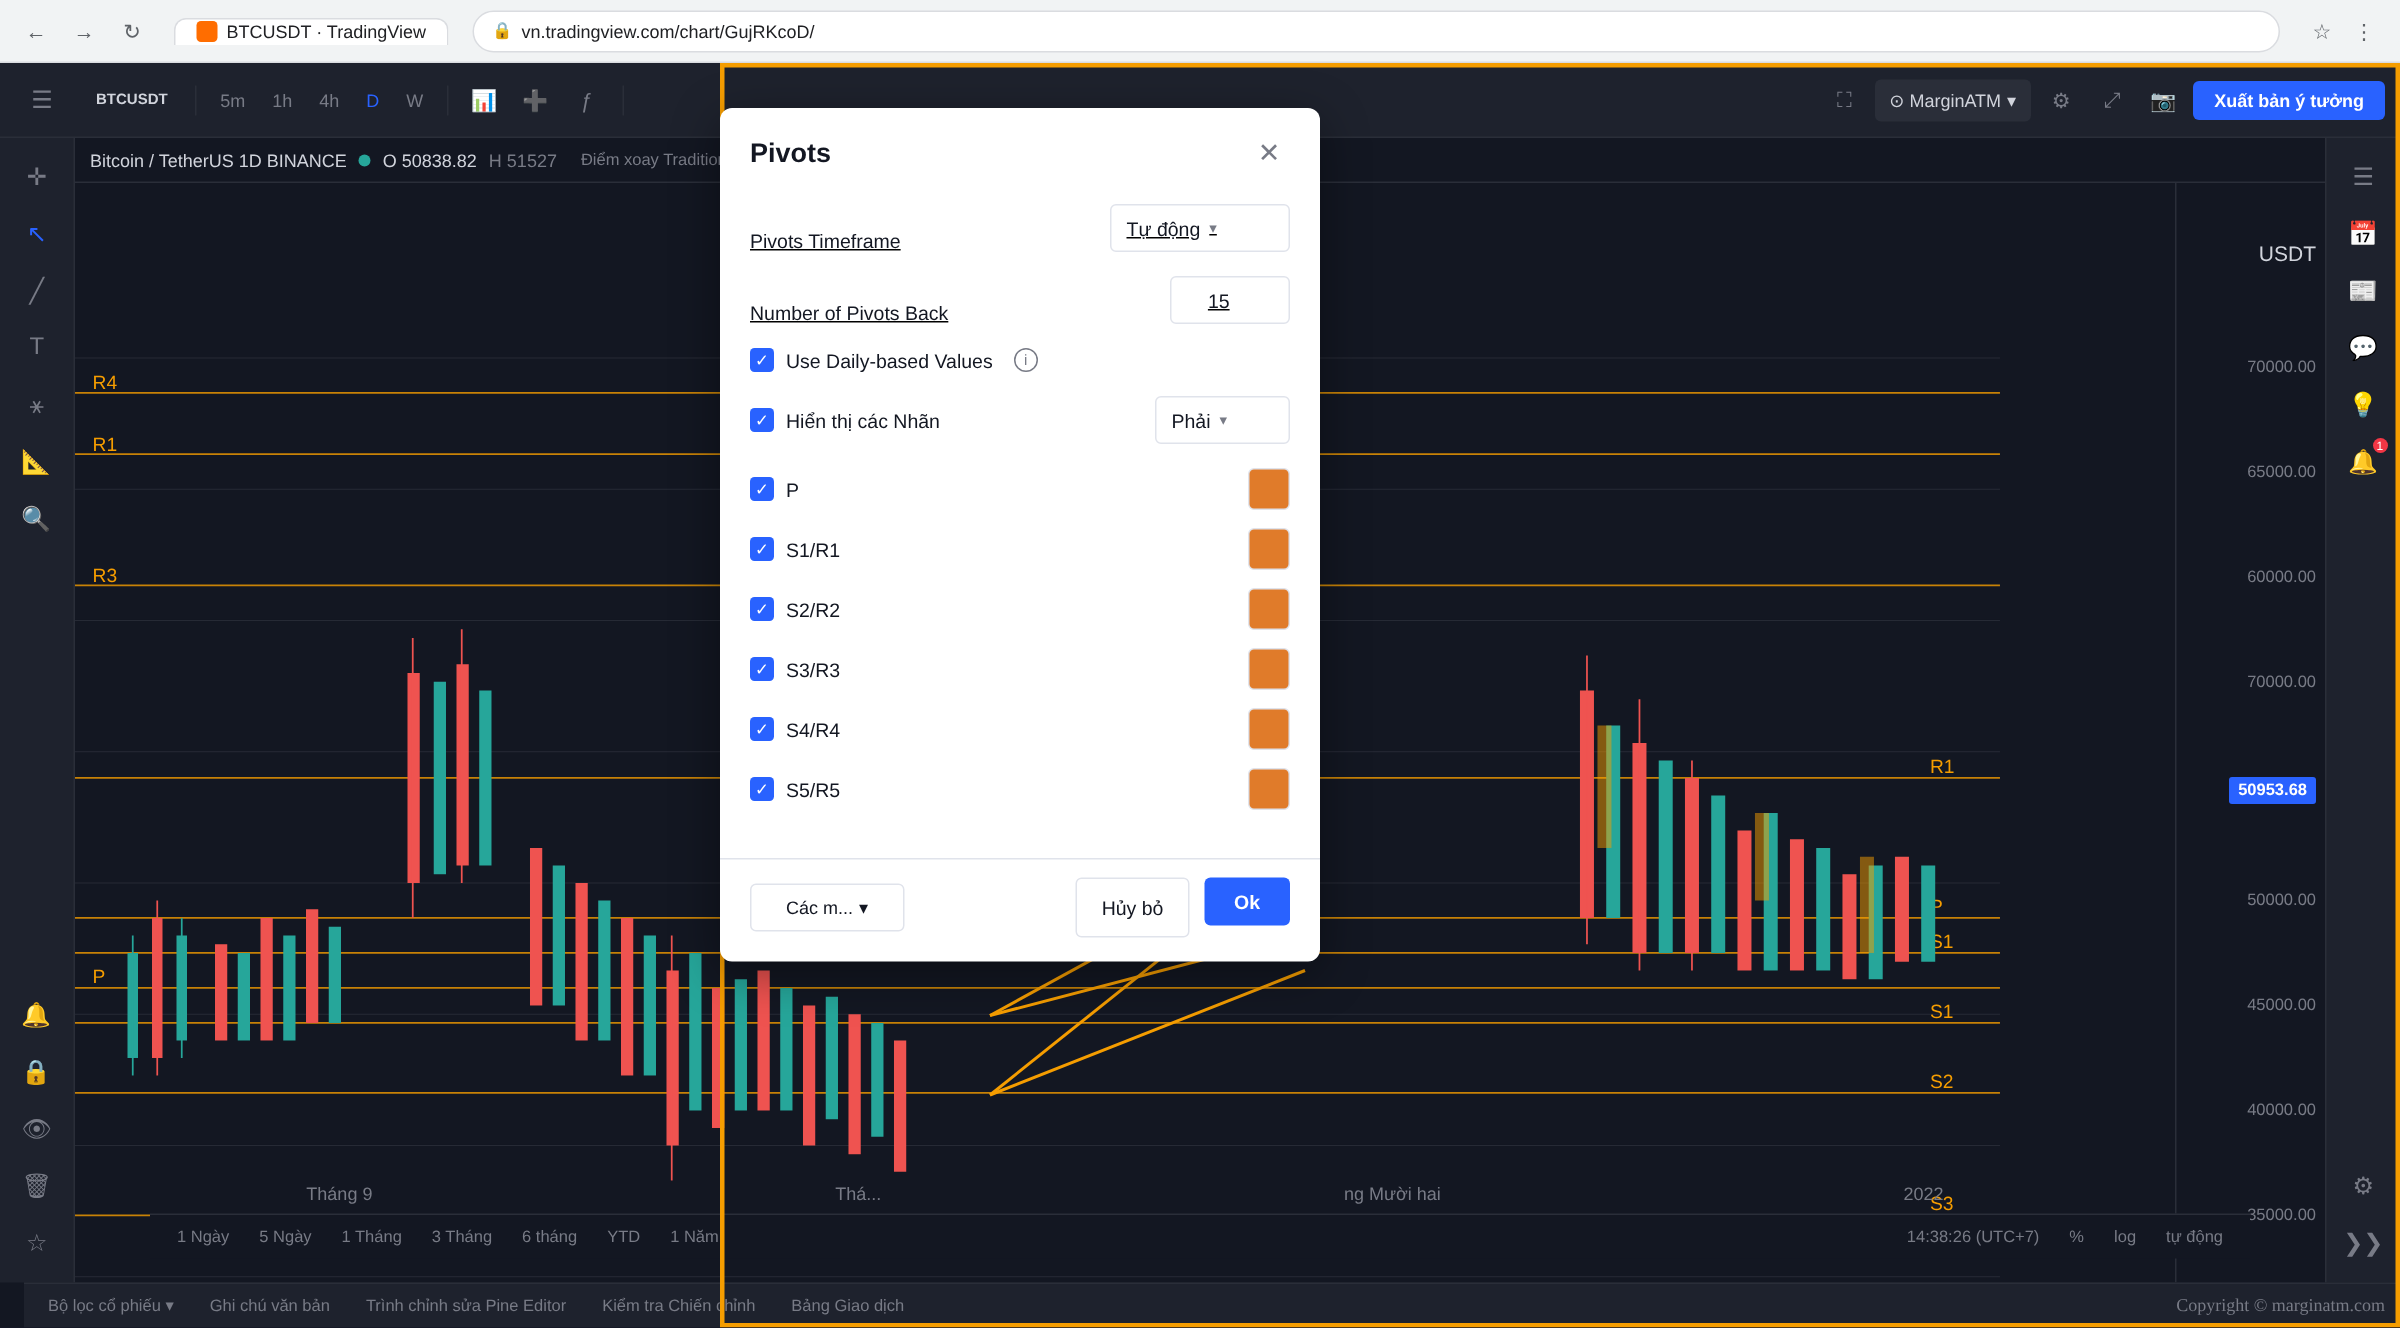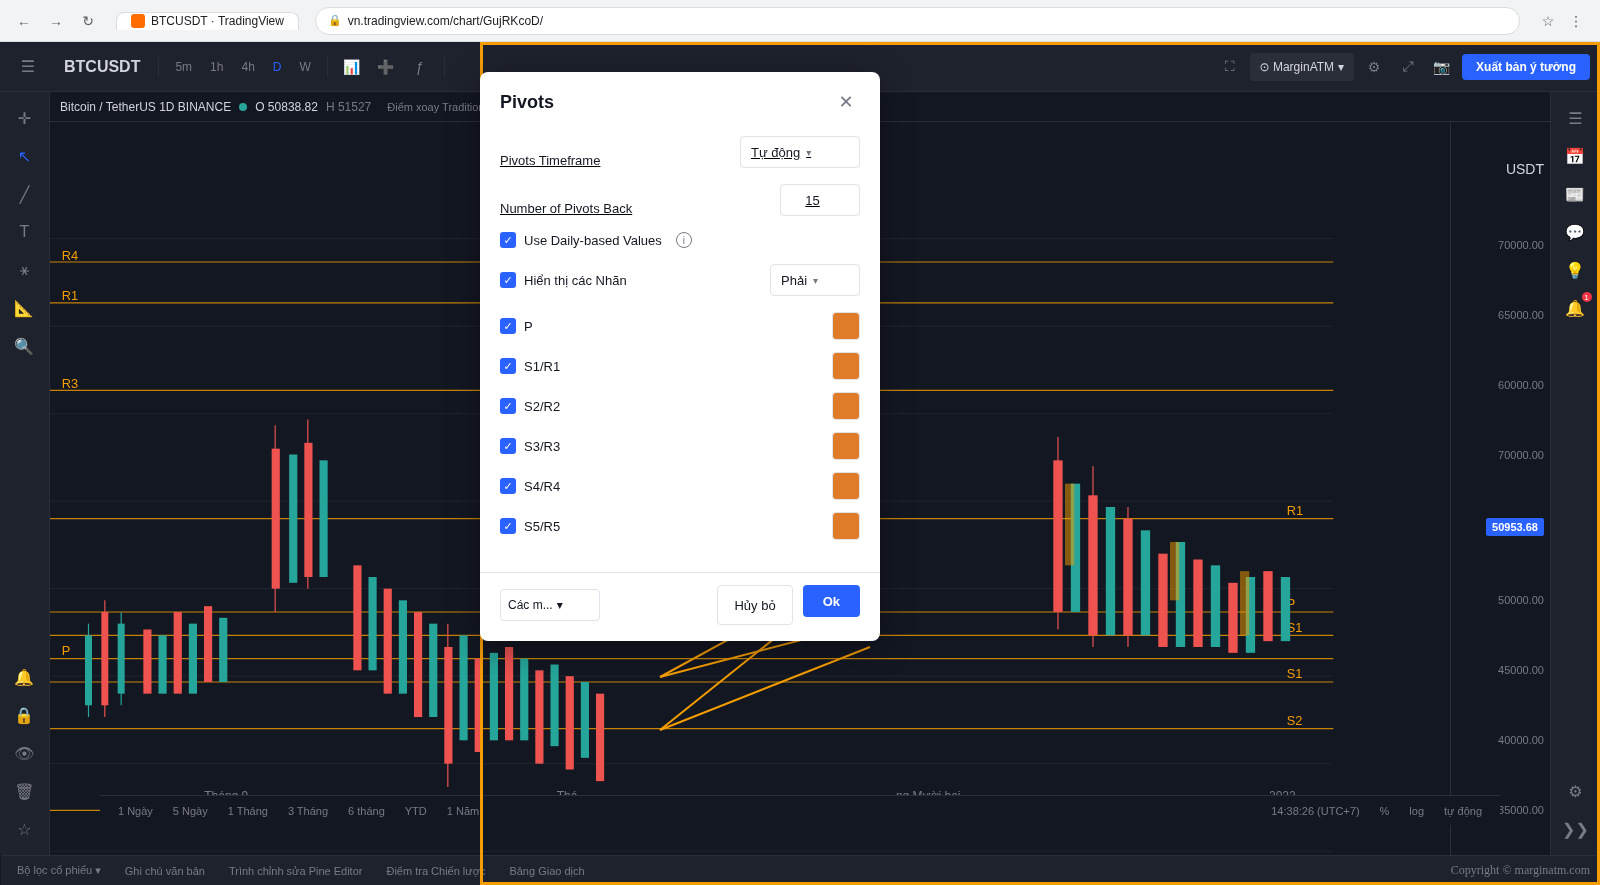--- a/index.html
+++ b/index.html
@@ -98,21 +98,21 @@
       height: 50px;
       background: #1e222d;
       display: flex;
       align-items: center;
       padding: 0 10px;
       gap: 6px;
       border-bottom: 1px solid #2a2e39;
       z-index: 5;
     }
     .toolbar-symbol {
-      font-size: 16px;
+      font-size: 10px;
       font-weight: 600;
       color: #d1d4dc;
       padding: 4px 8px;
       border-radius: 4px;
       cursor: pointer;
       text-align: center;
     }
     .toolbar-timeframe-btn {
       font-size: 12px;
       color: #787b86;
@@ -251,21 +251,21 @@
     
     .candle-area {
       position: absolute;
       top: 0; left: 0;
       right: 100px; bottom: 0;
     }
 
     
     .bottom-bar {
       position: absolute;
-      bottom: 0; left: 1px; right: 0;
+      bottom: 0; left: 16px; right: 0;
       height: 30px;
       background: #1e222d;
       display: flex;
       align-items: center;
       padding: 0 10px;
       gap: 12px;
       font-size: 11px;
       color: #787b86;
       border-top: 1px solid #2a2e39;
       z-index: 5;
@@ -278,21 +278,21 @@
     .bottom-time {
       margin-left: auto;
       font-size: 12px;
       color: #787b86;
       font-family: Liberation Serif, serif;
     }
 
     
     .timeframe-bar {
       position: absolute;
-      bottom: 30px; left: 50px; right: 50px;
+      bottom: 16px; left: 50px; right: 50px;
       height: 30px;
       background: #131722;
       display: flex;
       align-items: center;
       padding: 0 10px;
       gap: 4px;
       border-top: 1px solid #2a2e39;
       font-size: 11px;
       color: #787b86;
       z-index: 4;
@@ -487,21 +487,21 @@
       justify-content: space-between;
       padding: 12px 20px 16px;
       border-top: 1px solid #e0e3eb;
     }
     .footer-left {
       display: flex;
       align-items: center;
     }
     .dropdown-small {
       height: 32px;
-      padding: 0 7px;
+      padding: 0 23px;
       border: 1px solid #e0e3eb;
       border-radius: 4px;
       background: #fff;
       font-size: 12px;
       color: #131722;
       cursor: pointer;
       display: flex;
       align-items: center;
       gap: 4px;
       min-width: 100px;
@@ -768,21 +768,21 @@
       <span class="tf-btn" style="margin-left:8px;">%</span>
       <span class="tf-btn">log</span>
       <span class="tf-btn">tự động</span>
     </div>
   </div>
 
   <div class="bottom-bar">
     <span class="bottom-bar-item">Bộ lọc cổ phiếu ▾</span>
     <span class="bottom-bar-item">Ghi chú văn bản</span>
     <span class="bottom-bar-item">Trình chỉnh sửa Pine Editor</span>
-    <span class="bottom-bar-item">Điểm tra Chiến lược</span>
+    <span class="bottom-bar-item">Kiểm tra Chiến chỉnh</span>
     <span class="bottom-bar-item">Bảng Giao dịch</span>
     <span class="bottom-time">Copyright © marginatm.com</span>
   </div>
 
   <div class="orange-highlight"></div>
 
   <div class="modal">
 
     <div class="modal-header">
       <span class="modal-title">Pivots</span>

